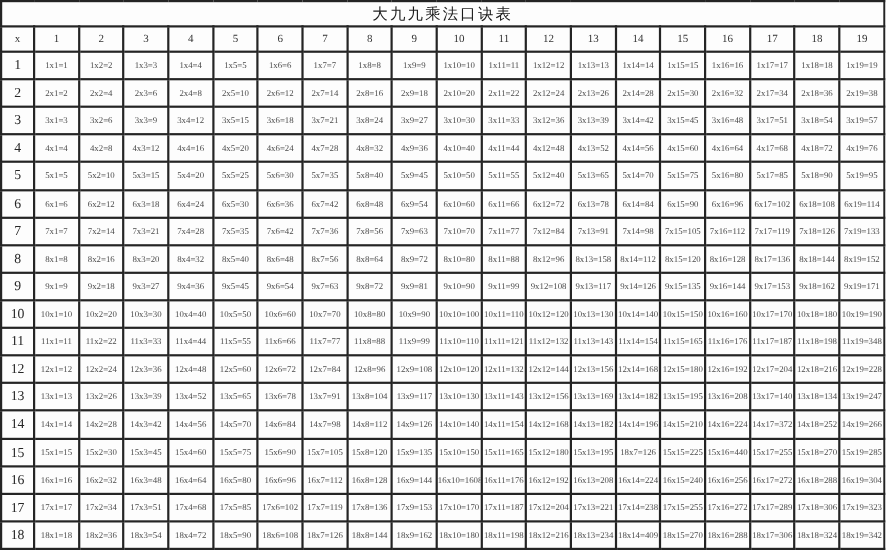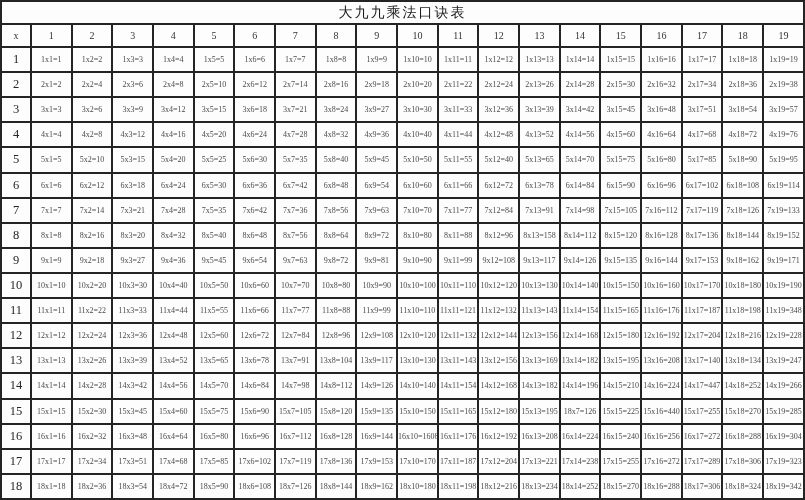--- a/index.html
+++ b/index.html
@@ -386,21 +386,21 @@
           <td class="cell">14x7=98</td>
           <td class="cell">14x8=112</td>
           <td class="cell">14x9=126</td>
           <td class="cell">14x10=140</td>
           <td class="cell">14x11=154</td>
           <td class="cell">14x12=168</td>
           <td class="cell">14x13=182</td>
           <td class="cell">14x14=196</td>
           <td class="cell">14x15=210</td>
           <td class="cell">14x16=224</td>
-          <td class="cell">14x17=447</td>
+          <td class="cell">14x17=372</td>
           <td class="cell">14x18=252</td>
           <td class="cell">14x19=266</td>
         </tr>
         <tr>
           <td class="row-header">15</td>
           <td class="cell">15x1=15</td>
           <td class="cell">15x2=30</td>
           <td class="cell">15x3=45</td>
           <td class="cell">15x4=60</td>
           <td class="cell">15x5=75</td>
@@ -471,21 +471,21 @@
           <td class="cell">18x4=72</td>
           <td class="cell">18x5=90</td>
           <td class="cell">18x6=108</td>
           <td class="cell">18x7=126</td>
           <td class="cell">18x8=144</td>
           <td class="cell">18x9=162</td>
           <td class="cell">18x10=180</td>
           <td class="cell">18x11=198</td>
           <td class="cell">18x12=216</td>
           <td class="cell">18x13=234</td>
-          <td class="cell">18x14=252</td>
+          <td class="cell">18x14=409</td>
           <td class="cell">18x15=270</td>
           <td class="cell">18x16=288</td>
           <td class="cell">18x17=306</td>
           <td class="cell">18x18=324</td>
           <td class="cell">18x19=342</td>
         </tr>
       </tbody>
   </table>
 </div>
 

